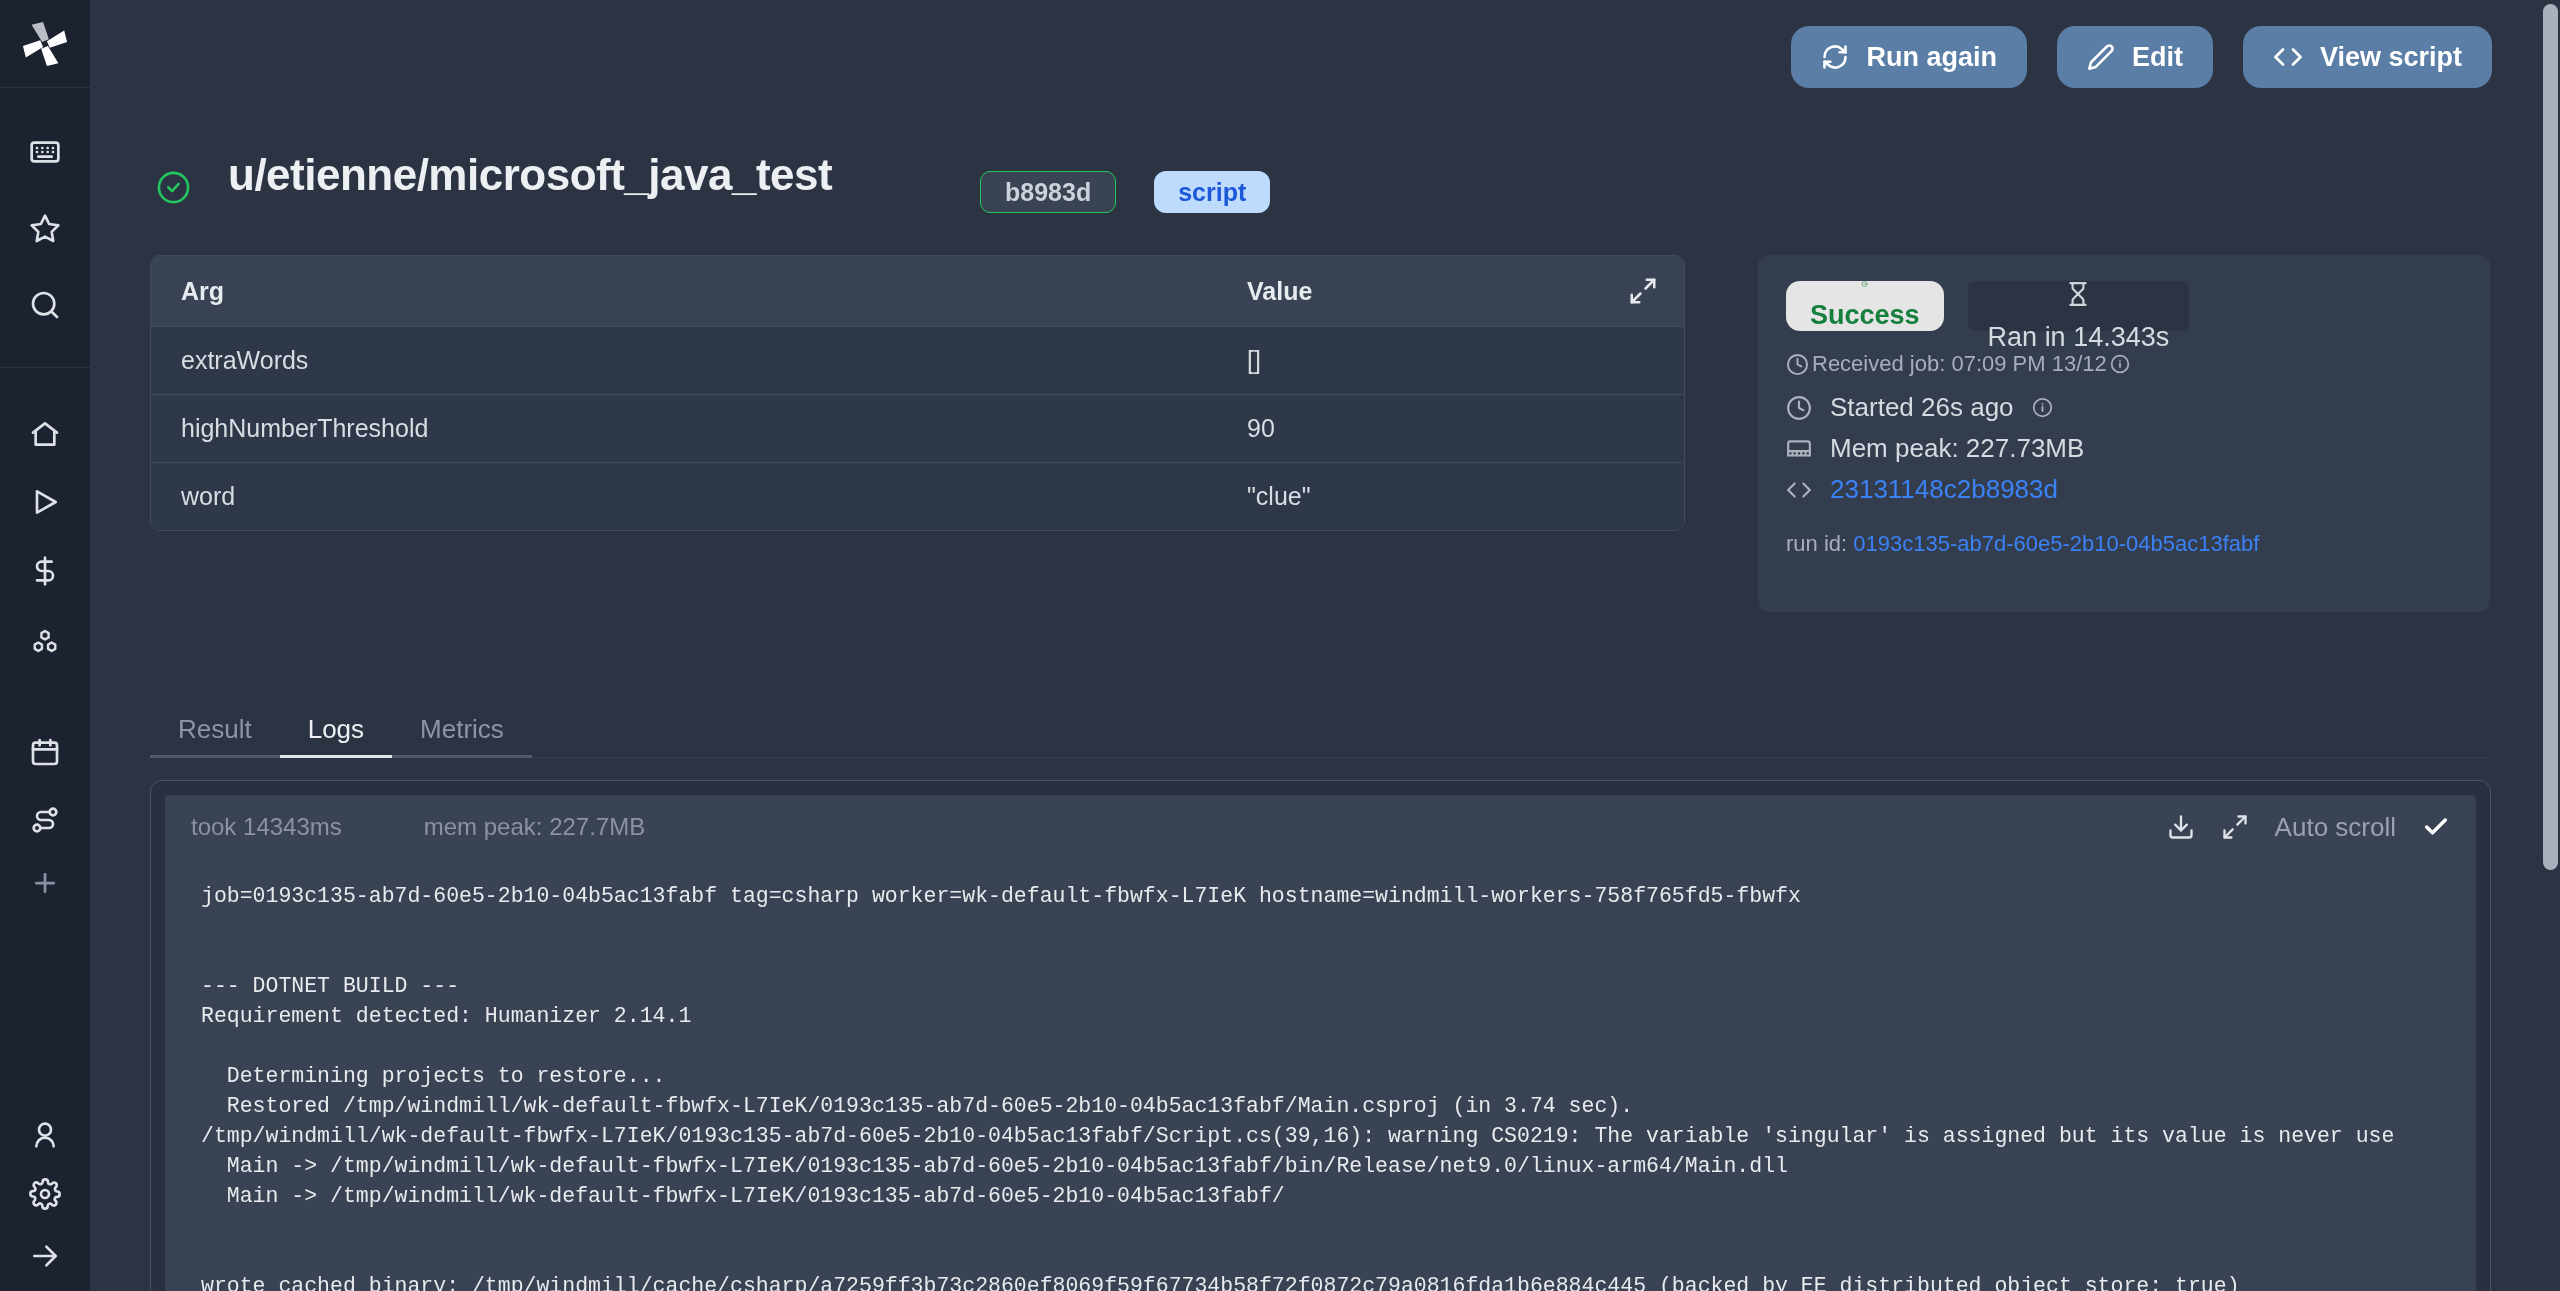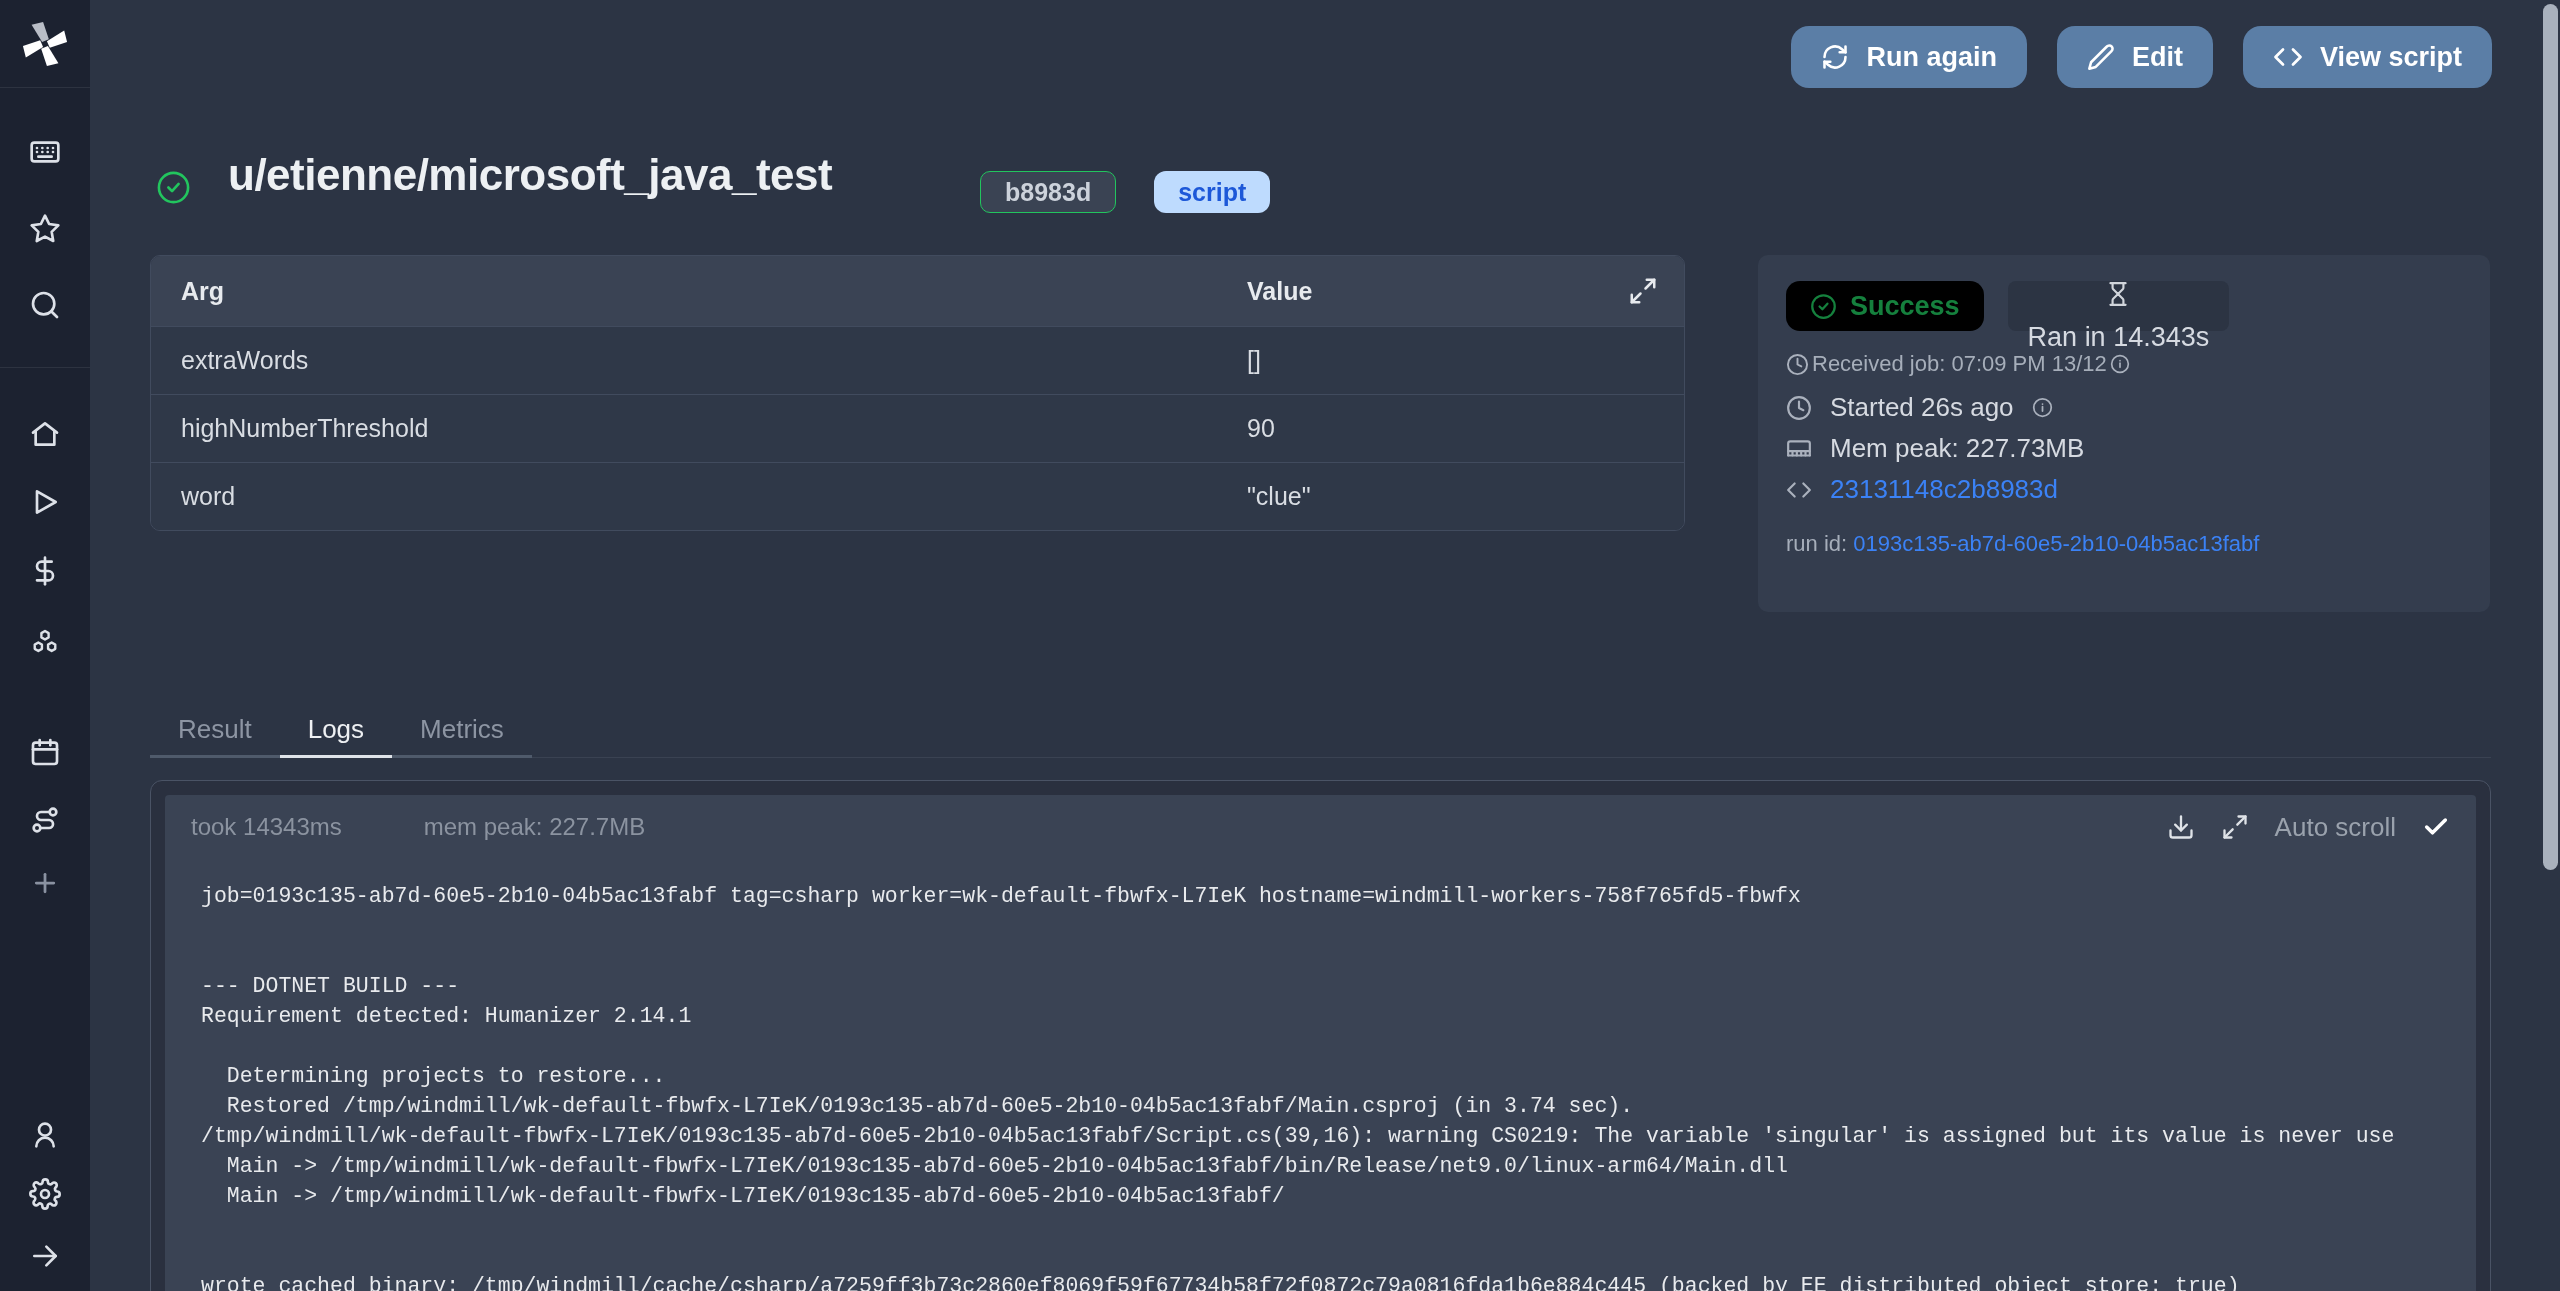--- a/index.html
+++ b/index.html
@@ -76,23 +76,23 @@
     background: none; border: none; cursor: pointer; padding: 0;
   }
 
   
   .summary-panel {
     position: absolute; left: 1758px; top: 255px; width: 732px; height: 357px;
     background: #343d4e; border-radius: 10px; padding: 26px 28px;
   }
   .summary-top { display: flex; gap: 24px; align-items: center; margin-bottom: 18px; }
   .success-pill {
-    height: 50px; padding: 0 24px; border-radius: 14px; background: #000000;
+    height: 50px; padding: 0 24px; border-radius: 14px; background: #e5e5e5;
     color: #15803d; font-size: 27px; font-weight: 700;
-    display: flex; align-items: center; gap: 13px;
+    display: flex; align-items: center; gap: 13px; flex-direction: column;
   }
   .ran-chip {
     height: 50px; padding: 0 20px; border-radius: 8px; background: #2c3443;
     color: #d6dae1; font-size: 27px; font-weight: 500;
     display: flex; align-items: center; gap: 15px; flex-direction: column;
   }
   .sum-row { display: flex; align-items: center; gap: 18px; margin-bottom: 10px; min-height: 30px; }
   .sum-row.small { font-size: 22px; color: #a6aeba; gap: 3px; margin-bottom: 13px; align-items: center; }
   .sum-row.big { font-size: 26px; color: #d6dae1; }
   .sum-icon { color: #aab1bd; flex: none; }

